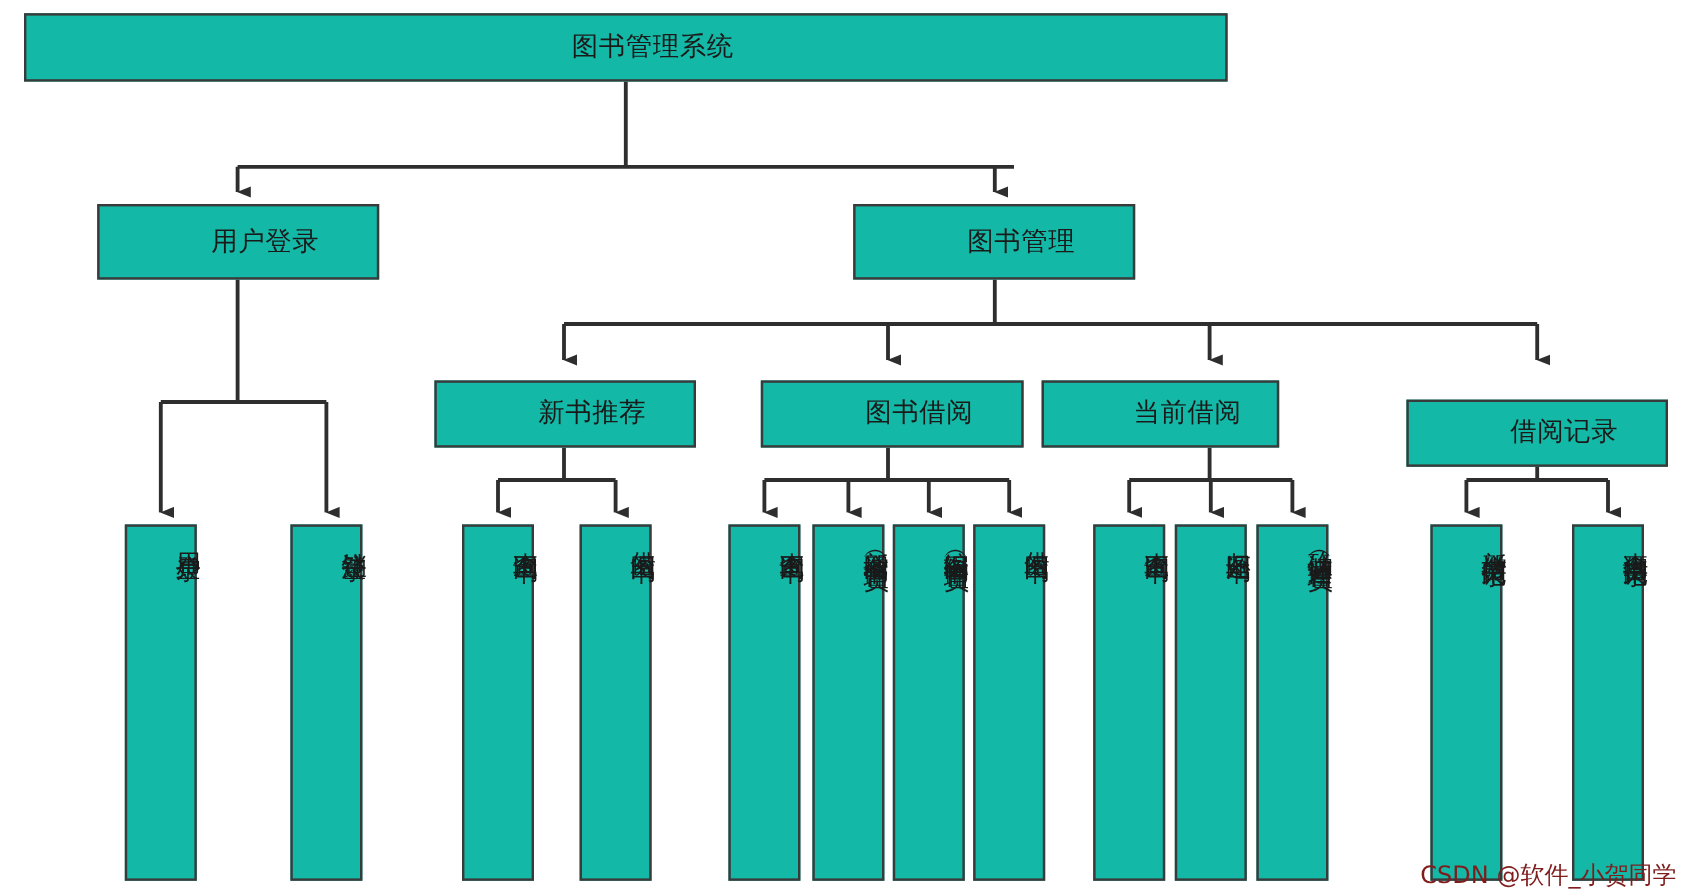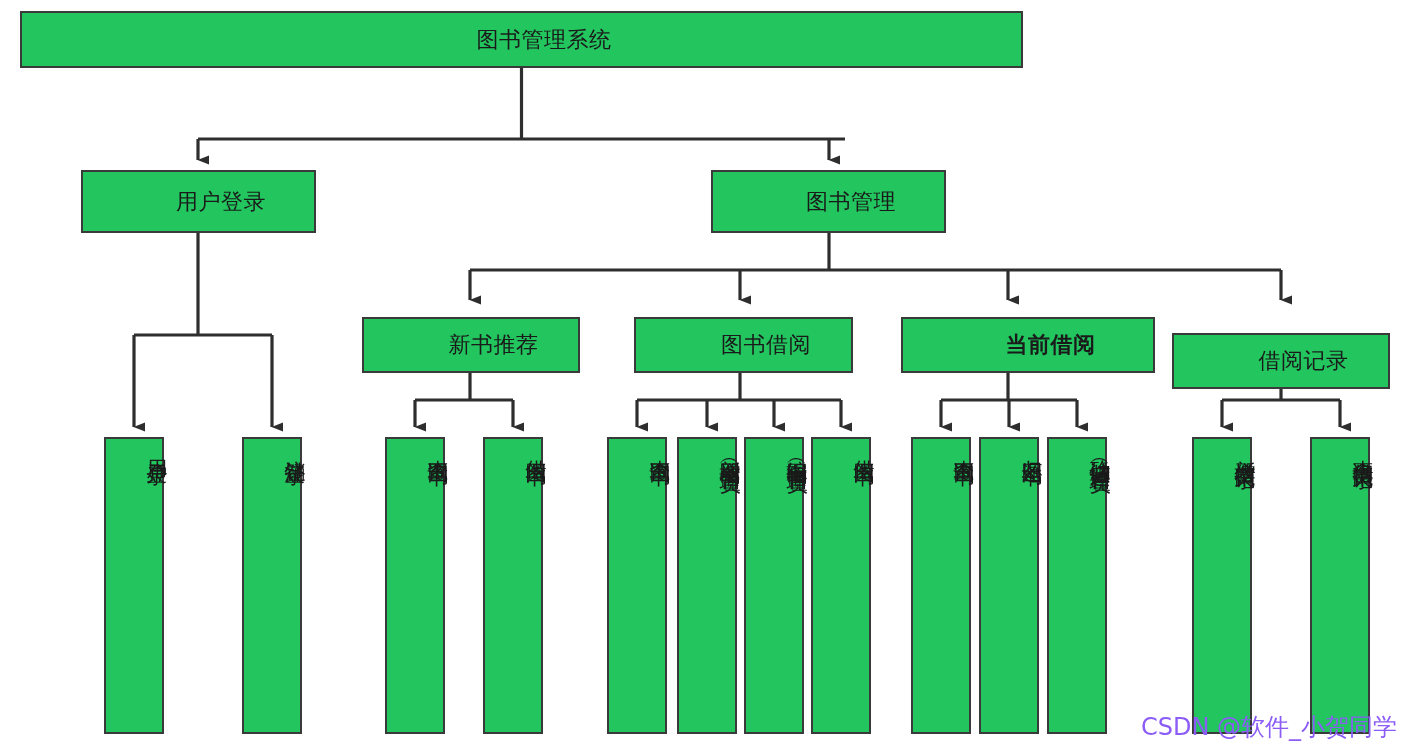--- a/index.html
+++ b/index.html
@@ -22,21 +22,21 @@
     position: absolute;
     left: 0;
     top: 0;
     width: 1405px;
     height: 747px;
   }
   .node {
     position: absolute;
     box-sizing: border-box;
     border: 2.5px solid #3a3a3a;
-    background: #22c55e;
+    background: #14b8a6;
     display: flex;
     align-items: center;
     justify-content: center;
     color: #1a1a1a;
     z-index: 3;
     padding-left: 45px;
   }
   .node .label {
     display: block;
     text-align: center;
@@ -57,22 +57,22 @@
     text-orientation: upright;
     font-size: 21px;
     letter-spacing: 2px;
     line-height: 1;
     white-space: nowrap;
   }
   #watermark {
     position: absolute;
     right: 8px;
     bottom: 4px;
-    font-size: 24px;
-    color: #8b5cf6;
+    font-size: 20px;
+    color: #7f1d1d;
     z-index: 6;
     white-space: nowrap;
     user-select: none;
   }
 </style>
 </head>
 <body>
 
 <div id="diagram-root">
 
@@ -136,21 +136,21 @@
   <div class="node horizontal" style="left:362px; top:317px; width:218px; height:56px;">
     <span class="label">新书推荐</span>
   </div>
 
   <div class="node horizontal" style="left:711px; top:170px; width:235px; height:63px;">
     <span class="label">图书管理</span>
   </div>
   <div class="node horizontal" style="left:634px; top:317px; width:219px; height:56px;">
     <span class="label">图书借阅</span>
   </div>
-  <div class="node horizontal" style="left:901px; top:317px; width:254px; height:56px;font-weight:bold;">
+  <div class="node horizontal" style="left:868px; top:317px; width:198px; height:56px;">
     <span class="label">当前借阅</span>
   </div>
   <div class="node horizontal" style="left:1172px; top:317px; width:218px; height:56px;margin-top:16px;">
     <span class="label">借阅记录</span>
   </div>
 
   <div class="node vertical" style="left:104px; top:437px; width:60px; height:297px;">
     <span class="label">用户登录</span>
   </div>
   <div class="node vertical" style="left:242px; top:437px; width:60px; height:297px;">

